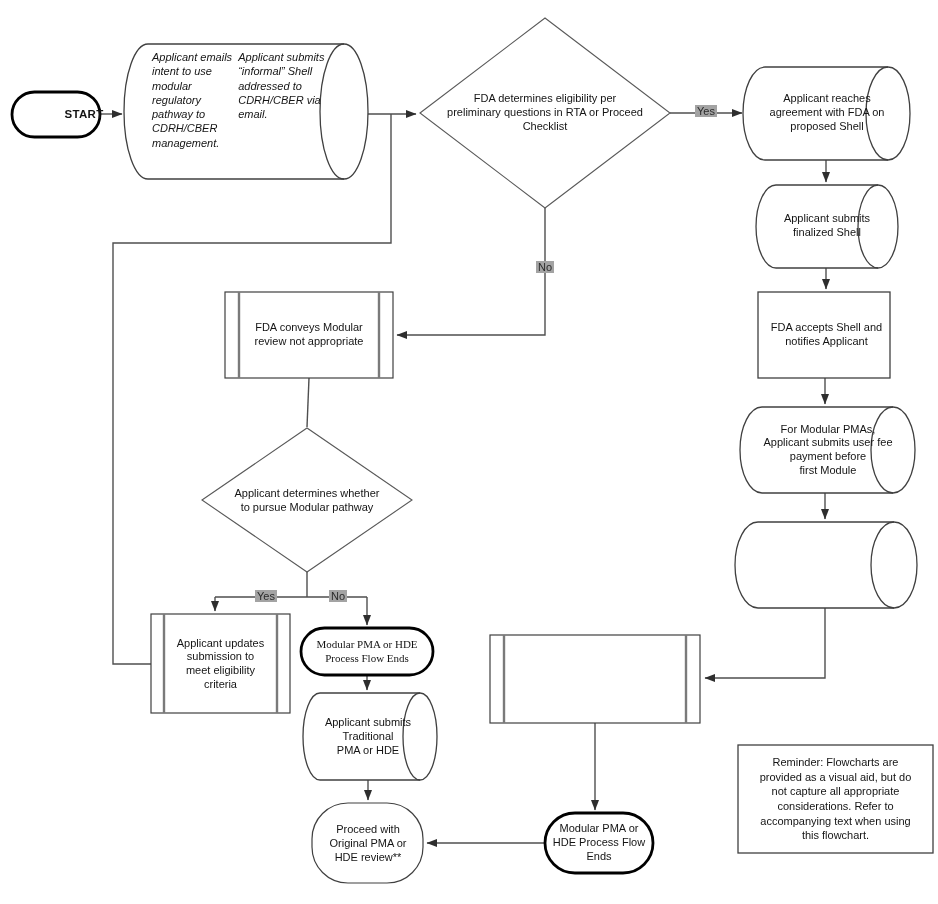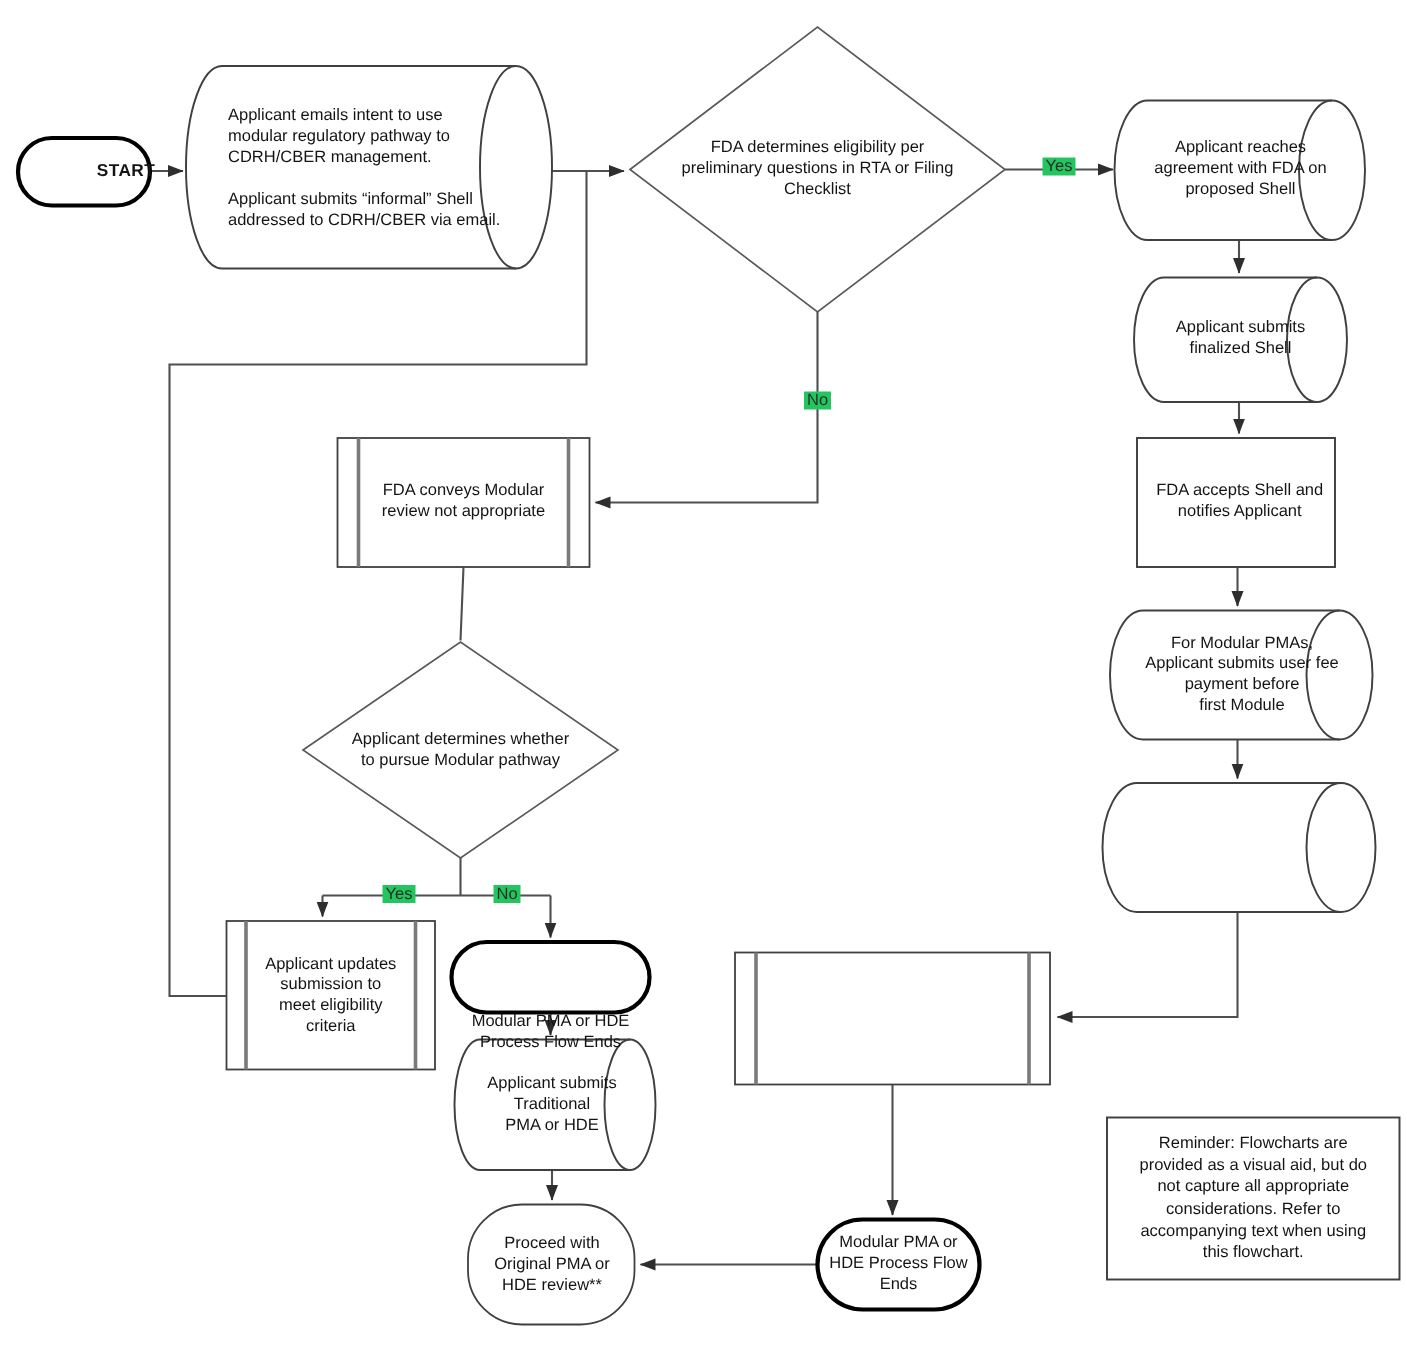--- a/index.html
+++ b/index.html
@@ -2,23 +2,23 @@
 <html><head>
 <meta charset="utf-8">
 <style>
   html,body{margin:0;padding:0;background:#fff;}
   .canvas{position:relative;width:938px;height:904px;background:#ffffff;overflow:hidden;
           font-family:"Liberation Sans",sans-serif;}
   .canvas svg{position:absolute;left:0;top:0;}
   .lbl{position:absolute;display:flex;align-items:center;justify-content:center;
        text-align:center;white-space:pre-line;font-size:11px;line-height:1.25;color:#141414;}
   .lbl.bold{font-weight:bold;font-size:11.5px;letter-spacing:.3px;}
-  .para-stack{position:absolute;display:flex;flex-direction:column;justify-content:center;
-       row-gap:13px;text-align:left;white-space:pre-line;font-size:11px;line-height:1.3;color:#141414;}
-  .edge-lbl{position:absolute;background:#22c55e;font-size:11px;line-height:1.1;color:#2b2b2b;padding:0 2px;}
+  .para-stack{position:absolute;display:flex;flex-direction:row;justify-content:center;
+       row-gap:13px;text-align:left;white-space:pre-line;font-size:11px;line-height:1.3;color:#141414;font-style:italic;}
+  .edge-lbl{position:absolute;background:#a3a3a3;font-size:11px;line-height:1.1;color:#2b2b2b;padding:0 2px;}
 </style>
 </head>
 <body>
 
 <div class="canvas">
 
   <svg width="938" height="904" viewBox="0 0 938 904">
     <defs>
       <marker id="arw" markerWidth="11" markerHeight="9" refX="10" refY="4.5" orient="auto" markerUnits="userSpaceOnUse">
         <path d="M0,0.5 L10.5,4.5 L0,8.5 Z" fill="#2e2e2e"></path>
@@ -96,21 +96,21 @@
 
   <div class="para-stack" style="left:152px;top:50px;width:192px;height:124px;">
     <div>Applicant emails intent to use
 modular regulatory pathway to
 CDRH/CBER management.</div>
     <div>Applicant submits “informal” Shell
 addressed to CDRH/CBER via email.</div>
   </div>
 
   <div class="lbl" style="left:443px;top:87px;width:204px;height:52px;">FDA determines eligibility per
-preliminary questions in RTA or Filing
+preliminary questions in RTA or Proceed
 Checklist</div>
 
   <div class="lbl" style="left:763px;top:86px;width:128px;height:54px;">Applicant reaches
 agreement with FDA on
 proposed Shell</div>
 
   <div class="lbl" style="left:768px;top:206px;width:118px;height:40px;">Applicant submits
 finalized Shell</div>
 
   <div class="lbl" style="left:764px;top:317px;width:125px;height:36px;">FDA accepts Shell and
@@ -126,21 +126,21 @@
 review not appropriate</div>
 
   <div class="lbl" style="left:217px;top:485px;width:180px;height:32px;">Applicant determines whether
 to pursue Modular pathway</div>
 
   <div class="lbl" style="left:168px;top:632px;width:105px;height:64px;">Applicant updates
 submission to
 meet eligibility
 criteria</div>
 
-  <div class="lbl" style="left:308px;top:672px;width:118px;height:34px;">Modular PMA or HDE
+  <div class="lbl" style="left:308px;top:635px;width:118px;height:34px;font-family:Liberation Serif, serif;">Modular PMA or HDE
 Process Flow Ends</div>
 
   <div class="lbl" style="left:314px;top:712px;width:108px;height:50px;">Applicant submits
 Traditional
 PMA or HDE</div>
 
   <div class="lbl" style="left:317px;top:821px;width:102px;height:46px;">Proceed with
 Original PMA or
 HDE review**</div>
 

